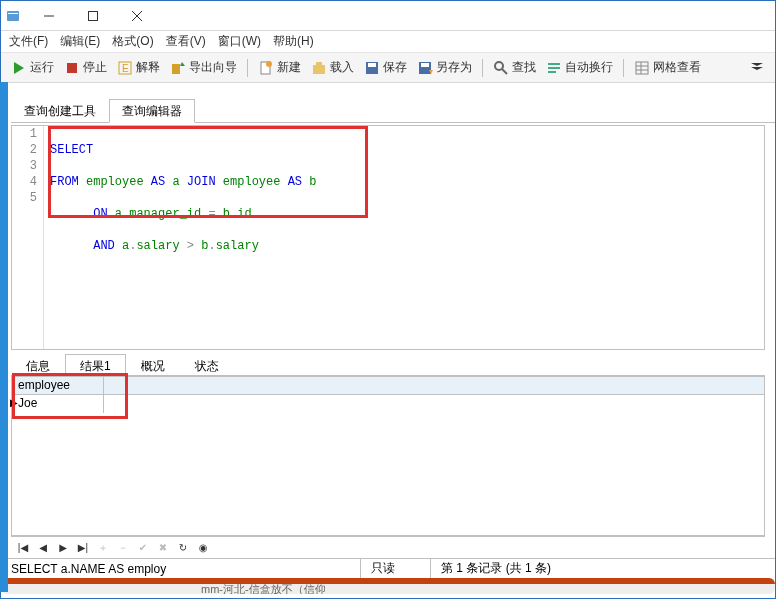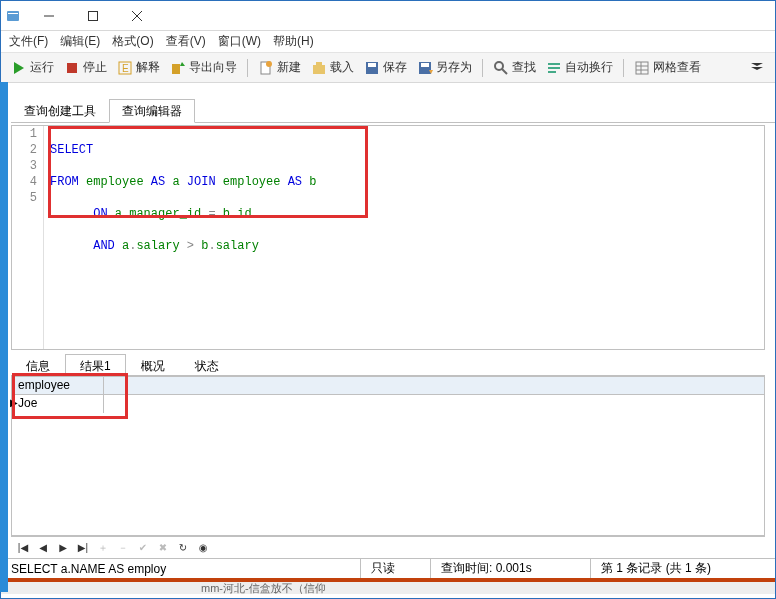--- a/index.html
+++ b/index.html
@@ -49,21 +49,21 @@
   .row-marker { position: absolute; left: -2px; top: 2px; font-size: 10px; color: #000; }
   .highlight-box2 { position: absolute; border: 3px solid #e03030; left: 0; top: -4px; width: 116px; height: 46px; pointer-events: none; }
   
   .nav-bar { height: 22px; border-top: 1px solid #c0c0c0; margin: 0 10px; display: flex; align-items: center; gap: 4px; padding: 0 4px; }
   .nav-btn { width: 16px; height: 16px; display: flex; align-items: center; justify-content: center; font-size: 10px; color: #333; }
   .nav-btn.disabled { color: #bbb; }
   
   .status-bar { height: 20px; border-top: 1px solid #c0c0c0; display: flex; align-items: center; font-size: 12px; }
   .status-cell { padding: 0 10px; border-right: 1px solid #c0c0c0; height: 100%; display: flex; align-items: center; }
   .status-cell.last { border-right: none; }
-  .extra-strip { height: 16px; background: #eee; border-top: 4px solid #c2410c; overflow:hidden; padding-left:200px; font-size:11px; color:#666; display:flex; align-items:center;}
+  .extra-strip { height: 16px; background: #eee; border-top: 6px solid #c2410c; overflow:hidden; padding-left:200px; font-size:11px; color:#666; display:flex; align-items:center;border-radius:6px;}
 </style>
 </head>
 <body>
 
 <div class="titlebar">
   <span class="titlebar-icon">
     <svg viewBox="0 0 16 16">
         <rect x="2" y="3" width="12" height="10" fill="#5a9bd4" rx="1"></rect>
         <rect x="3" y="5" width="10" height="1" fill="#fff"></rect>
       </svg>
@@ -259,18 +259,17 @@
   <div class="nav-btn disabled">－</div>
   <div class="nav-btn disabled">✔</div>
   <div class="nav-btn disabled">✖</div>
   <div class="nav-btn">↻</div>
   <div class="nav-btn">◉</div>
 </div>
 
 <div class="status-bar">
   <div class="status-cell" style="width:360px">SELECT      a.NAME AS employ</div>
   <div class="status-cell" style="width:70px">只读</div>
-  <div class="status-cell" style="width:160px">查询时间: 0.001s</div>
   <div class="status-cell last">第 1 条记录 (共 1 条)</div>
 </div>
 <div class="extra-strip">
     <span>mm-河北-信盒放不（信仰</span>
   </div>
 
 </body></html>

